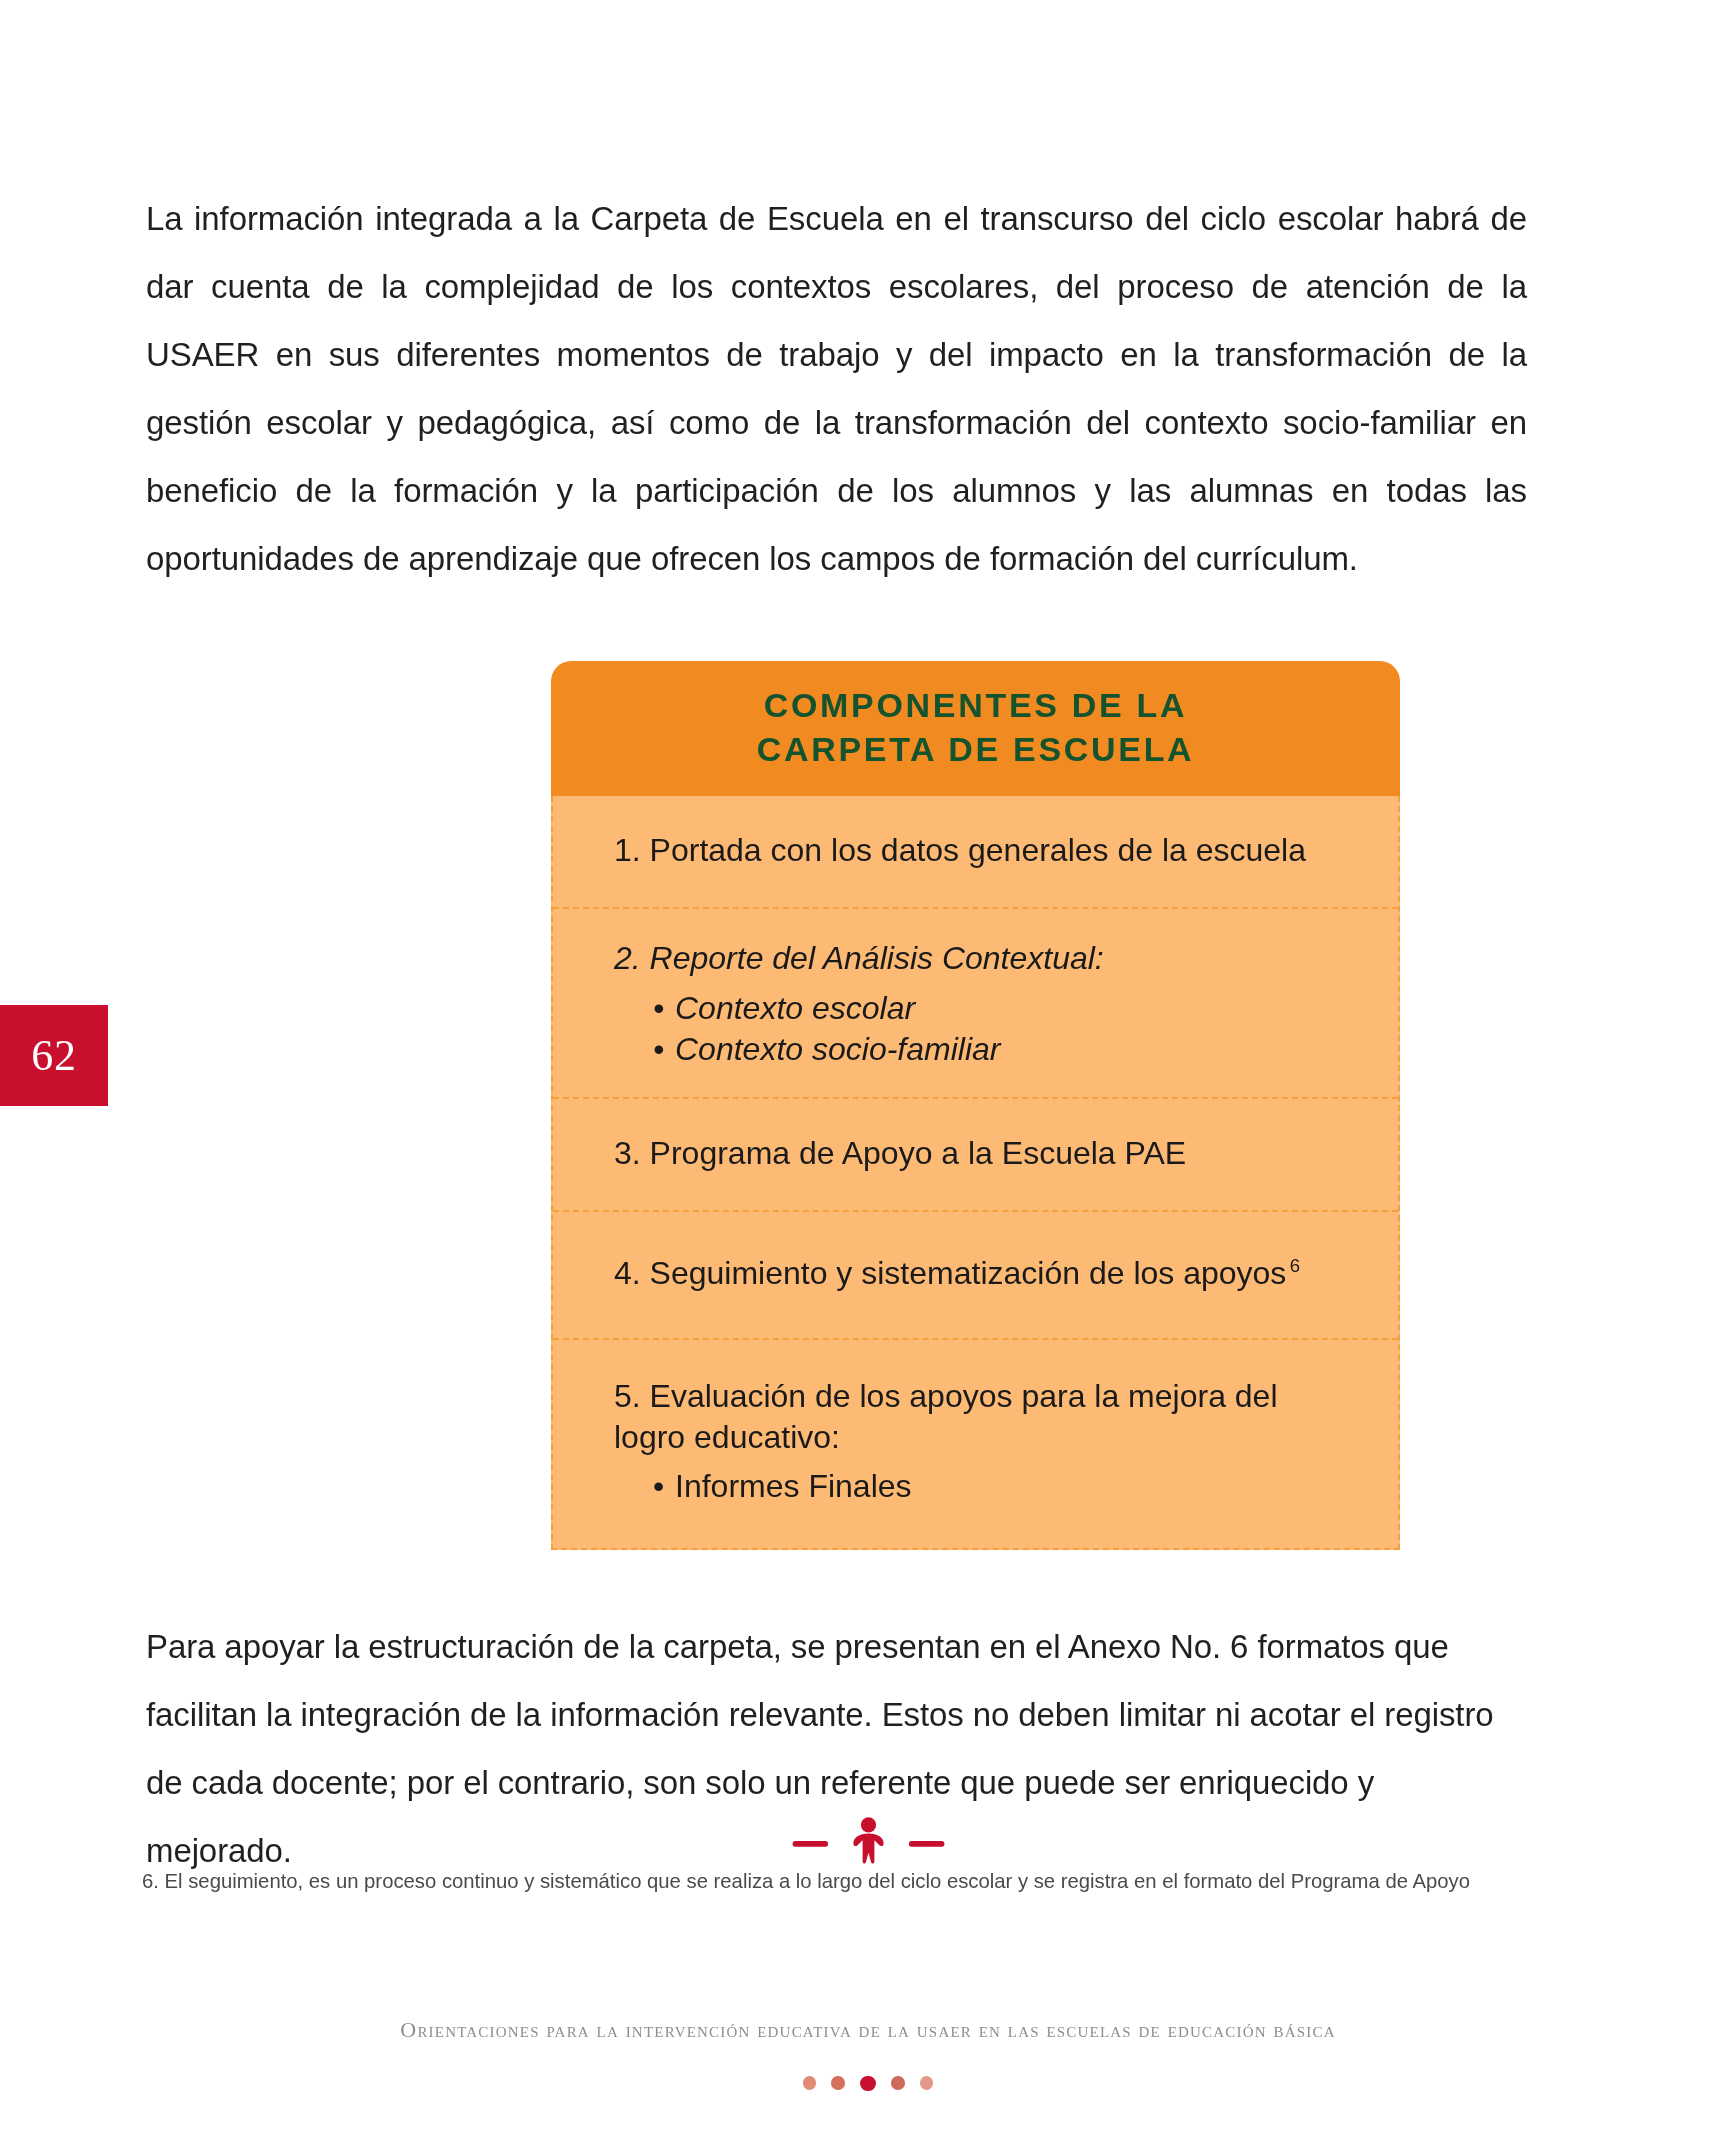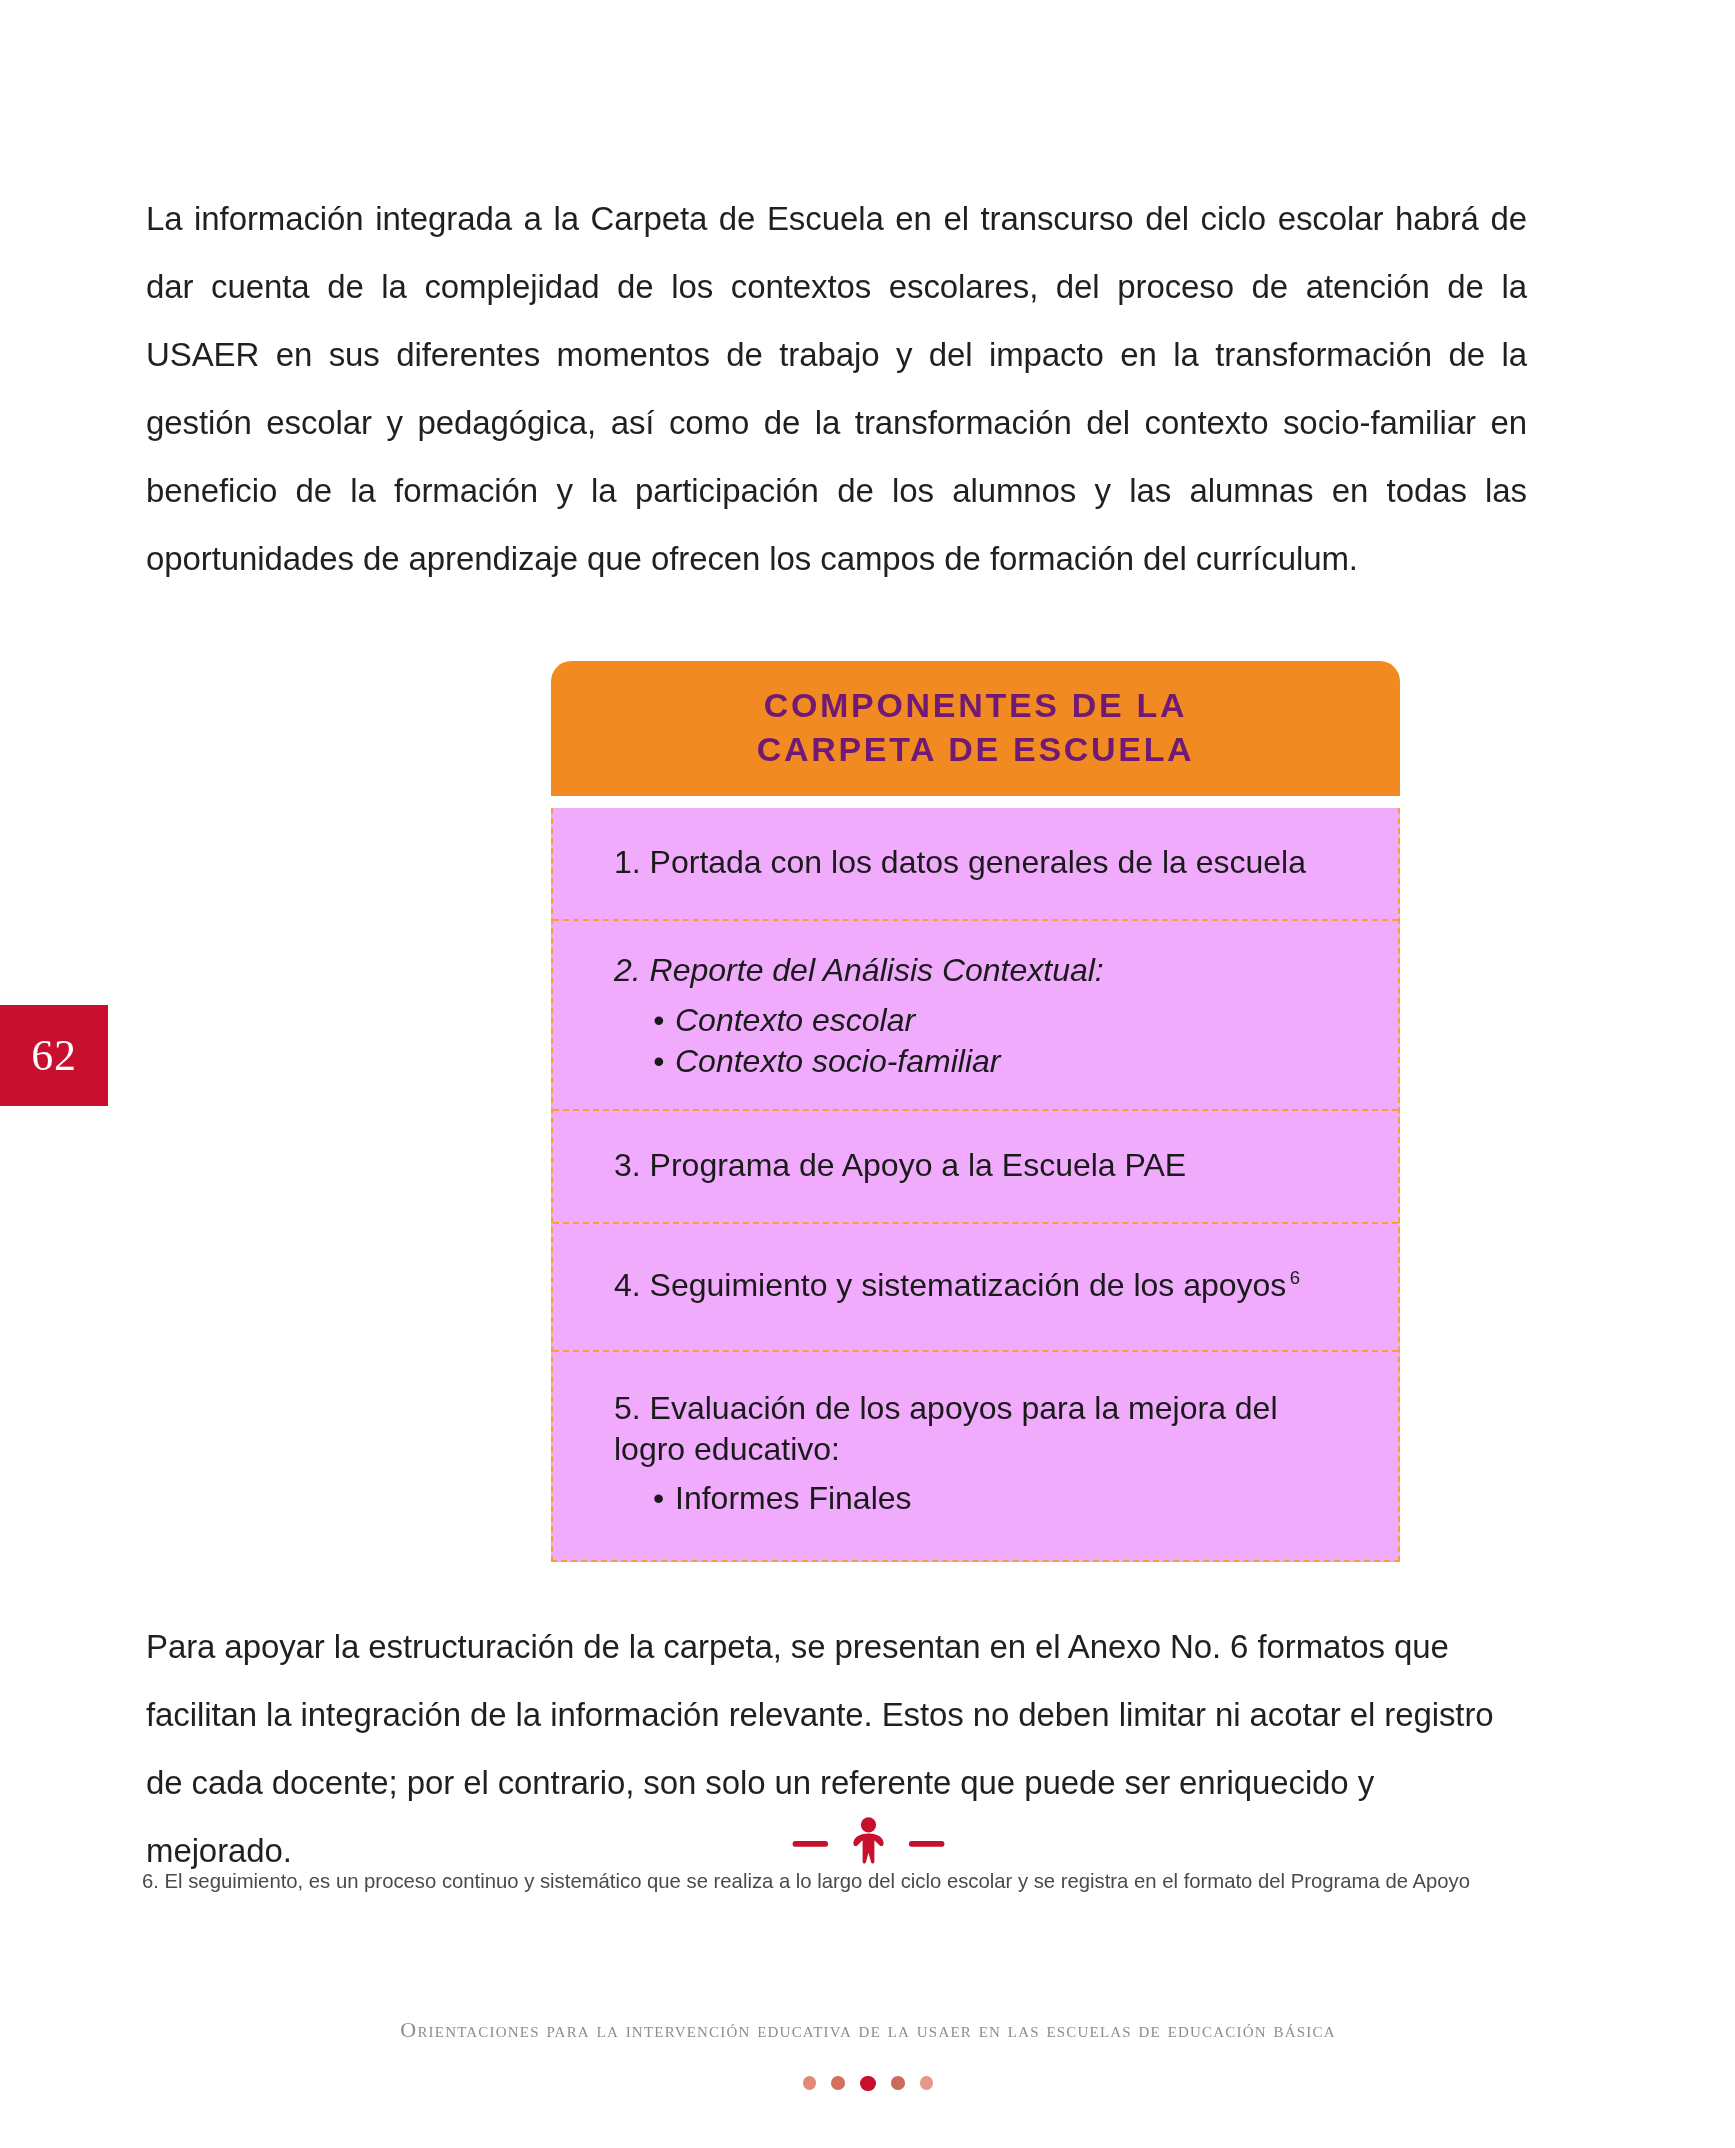--- a/index.html
+++ b/index.html
@@ -74,34 +74,33 @@
     left: 405px;
     top: 661px;
     width: 849px;
   }
 
   .comp-header {
     background: #F18A21;
     border-radius: 20.3px 20.3px 0 0;
     padding: 22px 0 25.4px 0;
     text-align: center;
-    color: #701a75;
+    color: #14532d;
     font-weight: bold;
     font-size: 34px;
     line-height: 44px;
     letter-spacing: 2.7px;
     font-stretch: condensed;
   }
   .comp-header .hline { display: block; white-space: nowrap; }
 
   .comp-list {
     border: 2.5px dashed #F5A03C;
     border-top: none;
-    background: #f0abfc;
-    margin-top: 12px;
+    background: #fdba74;
   }
   .comp-item {
     border-bottom: 2.5px dashed #F5A03C;
     padding: 29px 0 29px 61px;
     box-sizing: border-box;
   }
   .comp-item:last-child { border-bottom: none; }
 
   .ci-title {
     font-size: 32px;

